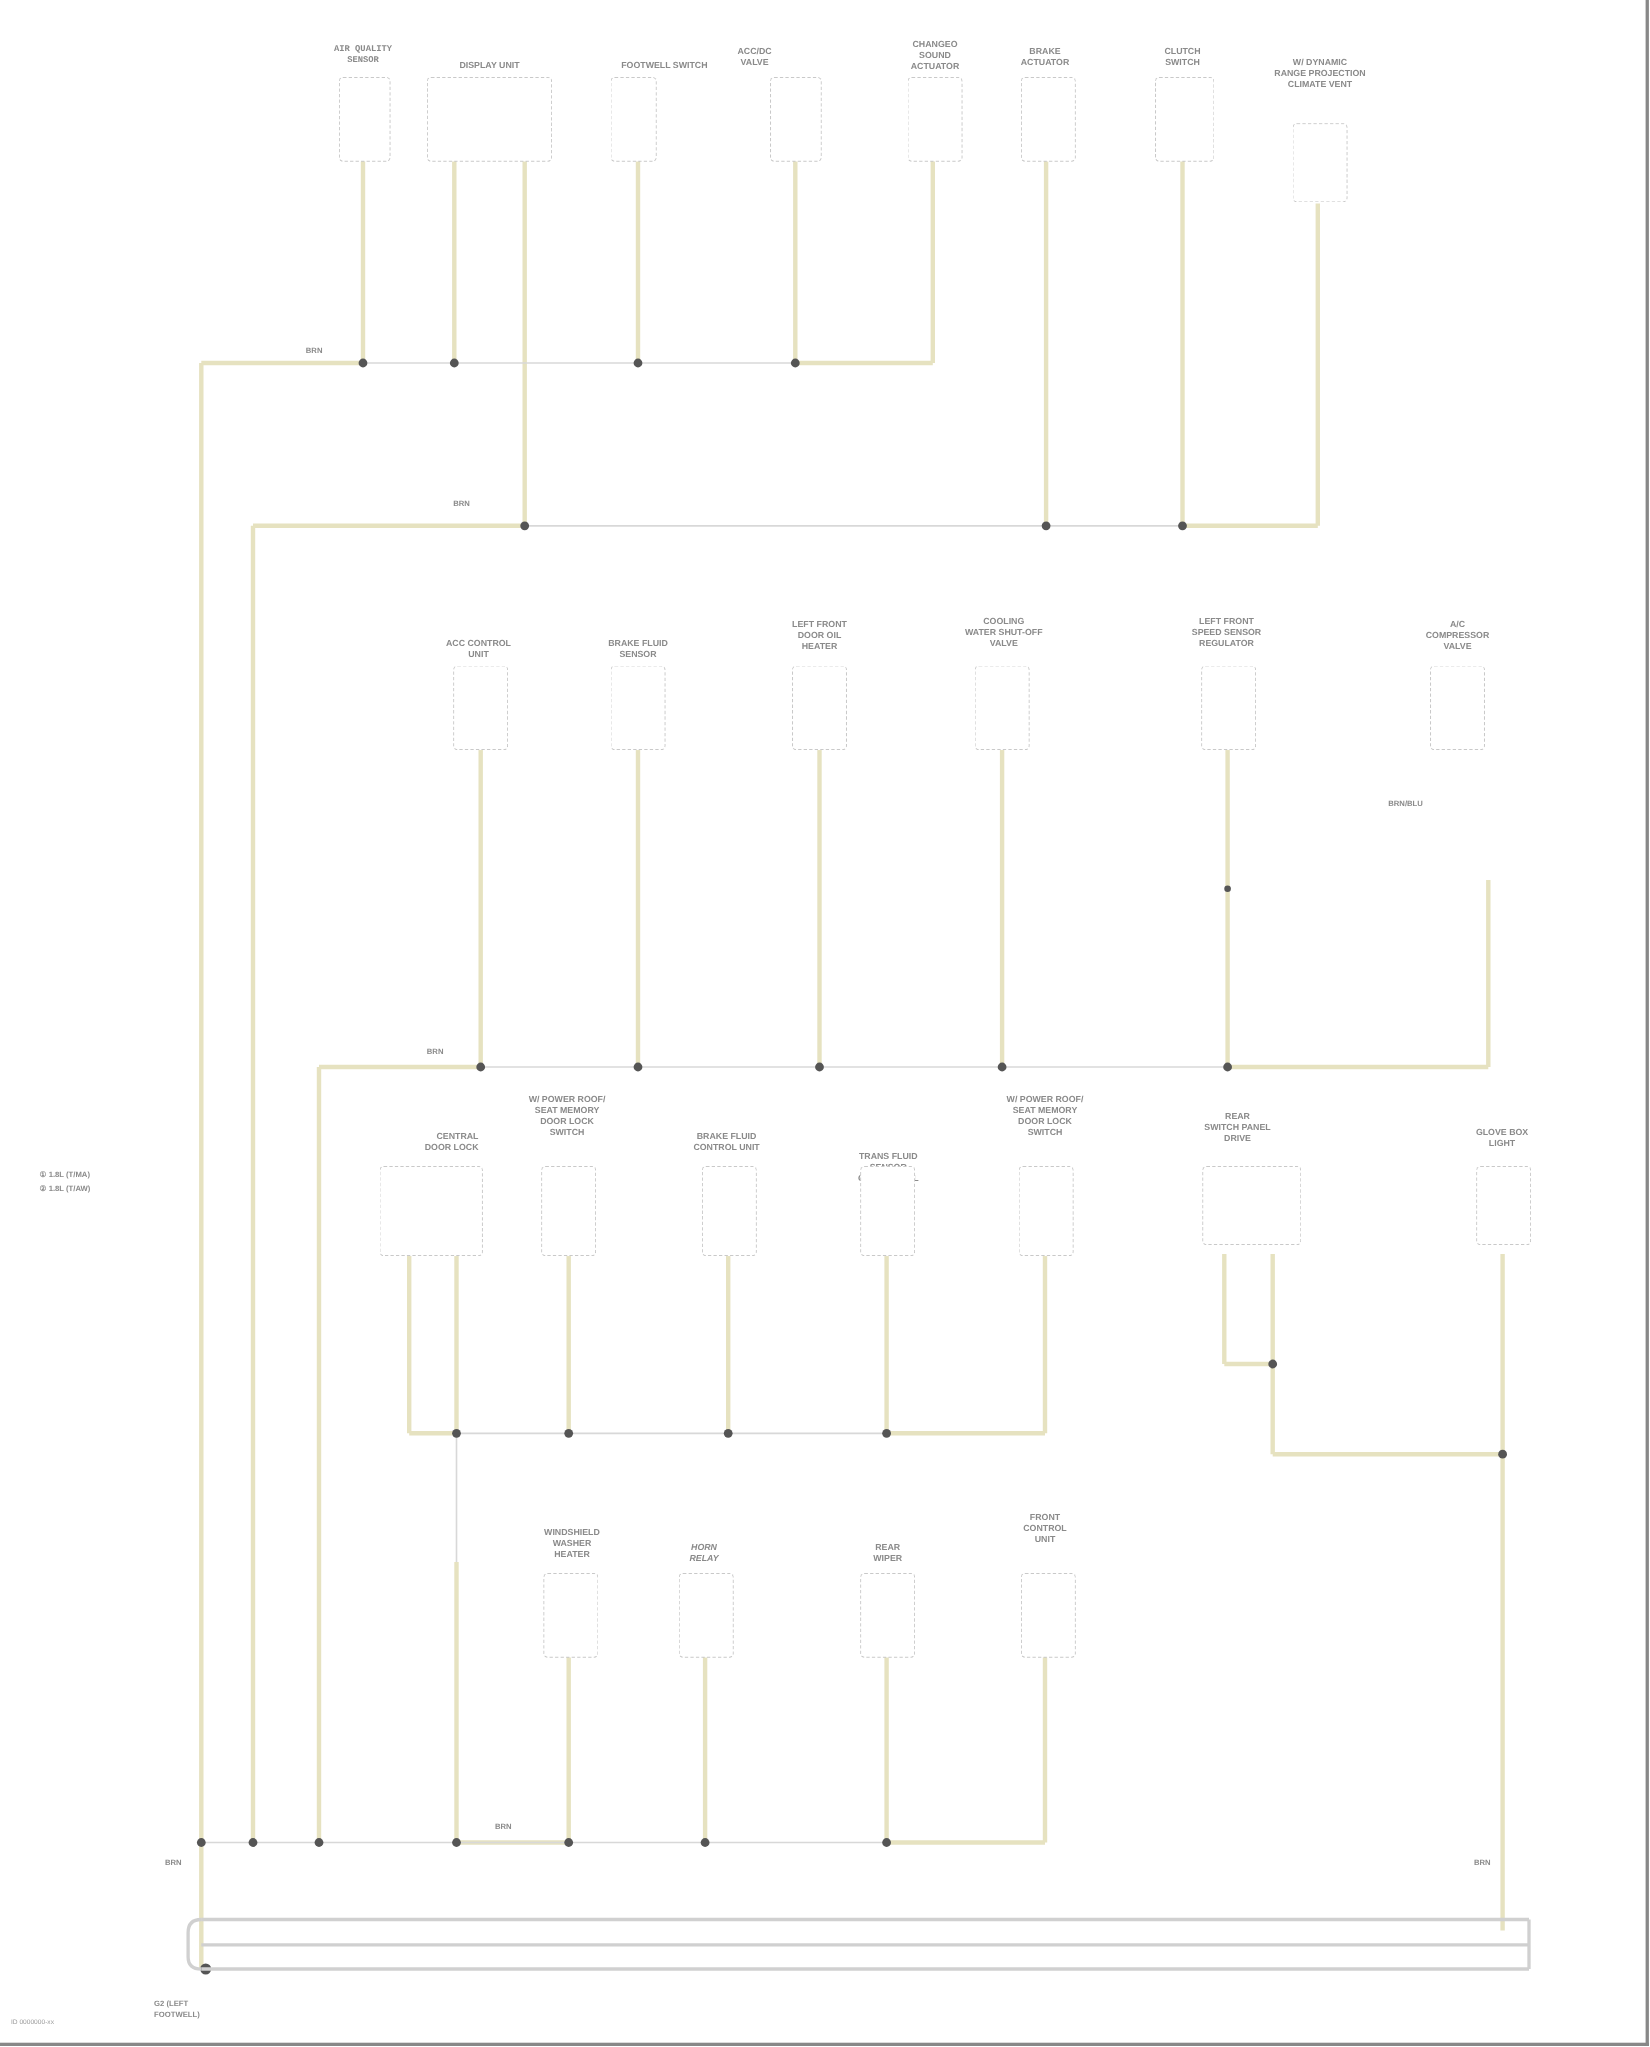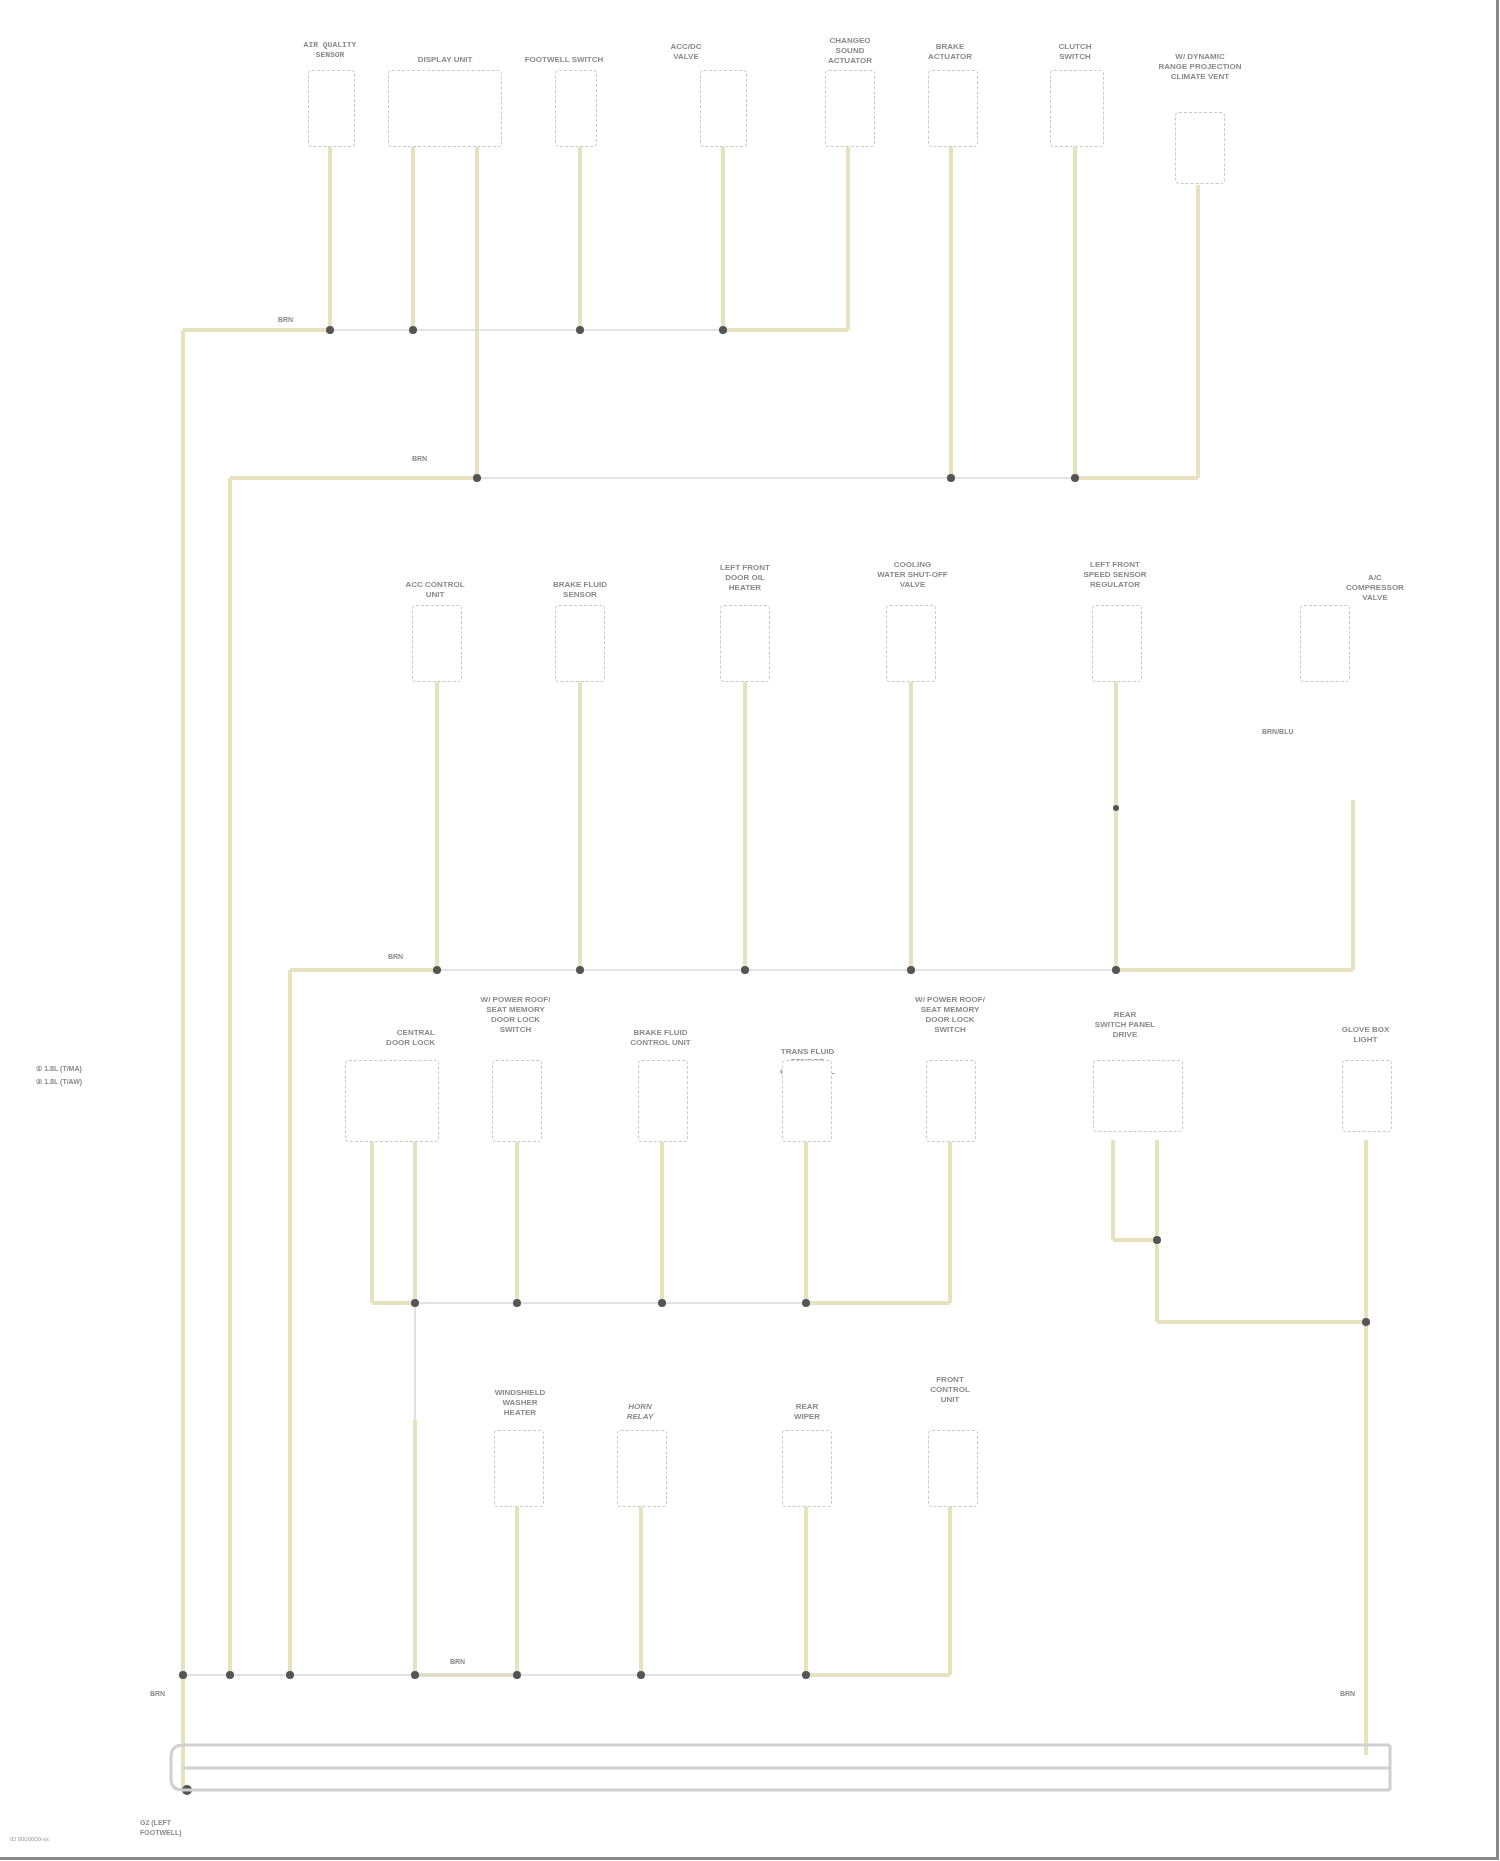--- a/index.html
+++ b/index.html
@@ -130,21 +130,21 @@
 <div class="comp">
   <div class="comp-title" style="left:280px;top:40px;width:100px;font-family:Liberation Mono, monospace;">AIR QUALITY
 SENSOR</div>
   <div class="comp-box" style="left:308px;top:70px;width:45px;height:75px;"></div>
 </div>
 <div class="comp">
   <div class="comp-title" style="left:385px;top:55px;width:120px;">DISPLAY UNIT</div>
   <div class="comp-box" style="left:388px;top:70px;width:112px;height:75px;"></div>
 </div>
 <div class="comp">
-  <div class="comp-title" style="left:504px;top:55px;width:120px;">FOOTWELL SWITCH</div>
+  <div class="comp-title" style="left:544px;top:55px;width:120px;">FOOTWELL SWITCH</div>
   <div class="comp-box" style="left:555px;top:70px;width:40px;height:75px;"></div>
 </div>
 <div class="comp">
   <div class="comp-title" style="left:636px;top:42px;width:100px;">ACC/DC
 VALVE</div>
   <div class="comp-box" style="left:700px;top:70px;width:45px;height:75px;"></div>
 </div>
 <div class="comp">
   <div class="comp-title" style="left:795px;top:36px;width:110px;">CHANGEO
 SOUND
@@ -190,21 +190,21 @@
 VALVE</div>
   <div class="comp-box" style="left:886px;top:605px;width:48px;height:75px;"></div>
 </div>
 <div class="comp">
   <div class="comp-title" style="left:1055px;top:560px;width:120px;">LEFT FRONT
 SPEED SENSOR
 REGULATOR</div>
   <div class="comp-box" style="left:1092px;top:605px;width:48px;height:75px;"></div>
 </div>
 <div class="comp">
-  <div class="comp-title" style="left:1320px;top:563px;width:110px;margin-top:10px;">A/C
+  <div class="comp-title" style="left:1270px;top:563px;width:110px;">A/C
 COMPRESSOR
 VALVE</div>
   <div class="comp-box" style="left:1300px;top:605px;width:48px;height:75px;"></div>
 </div>
 
 <div class="comp">
   <div class="comp-title" style="left:345px;top:1028px;width:90px;text-align:right;">CENTRAL
 DOOR LOCK</div>
   <div class="comp-box" style="left:345px;top:1060px;width:92px;height:80px;"></div>
 </div>

